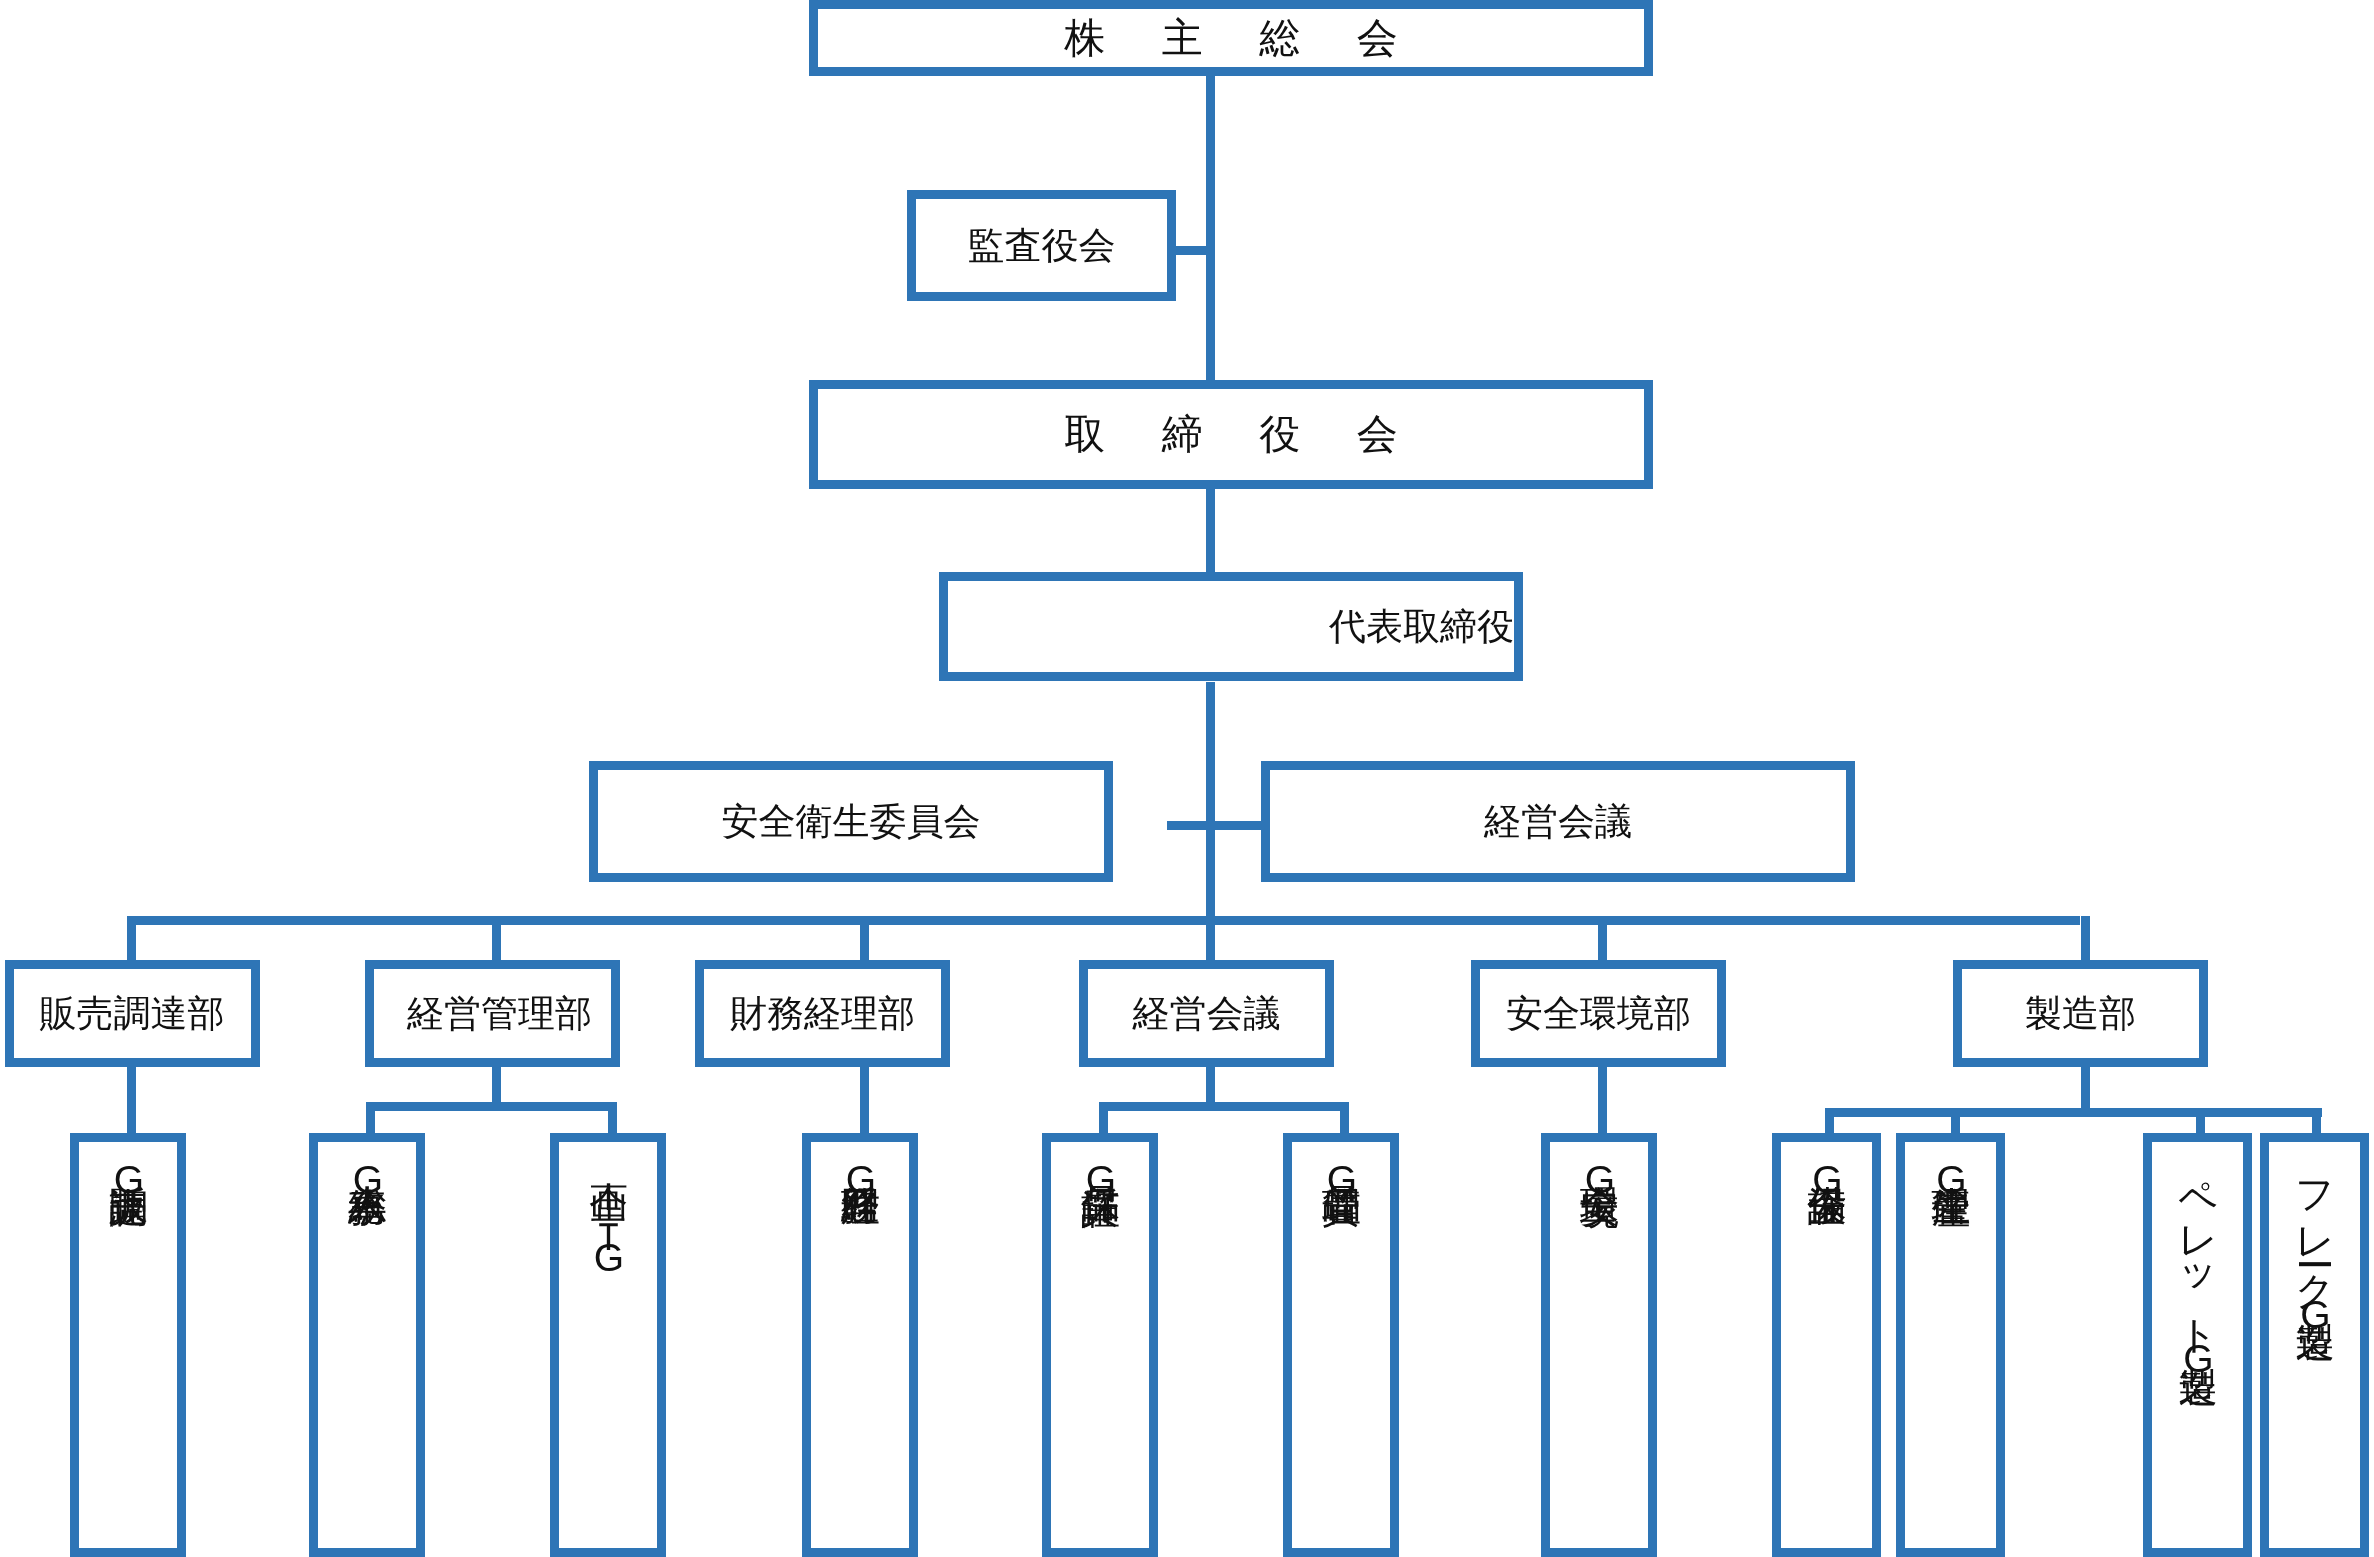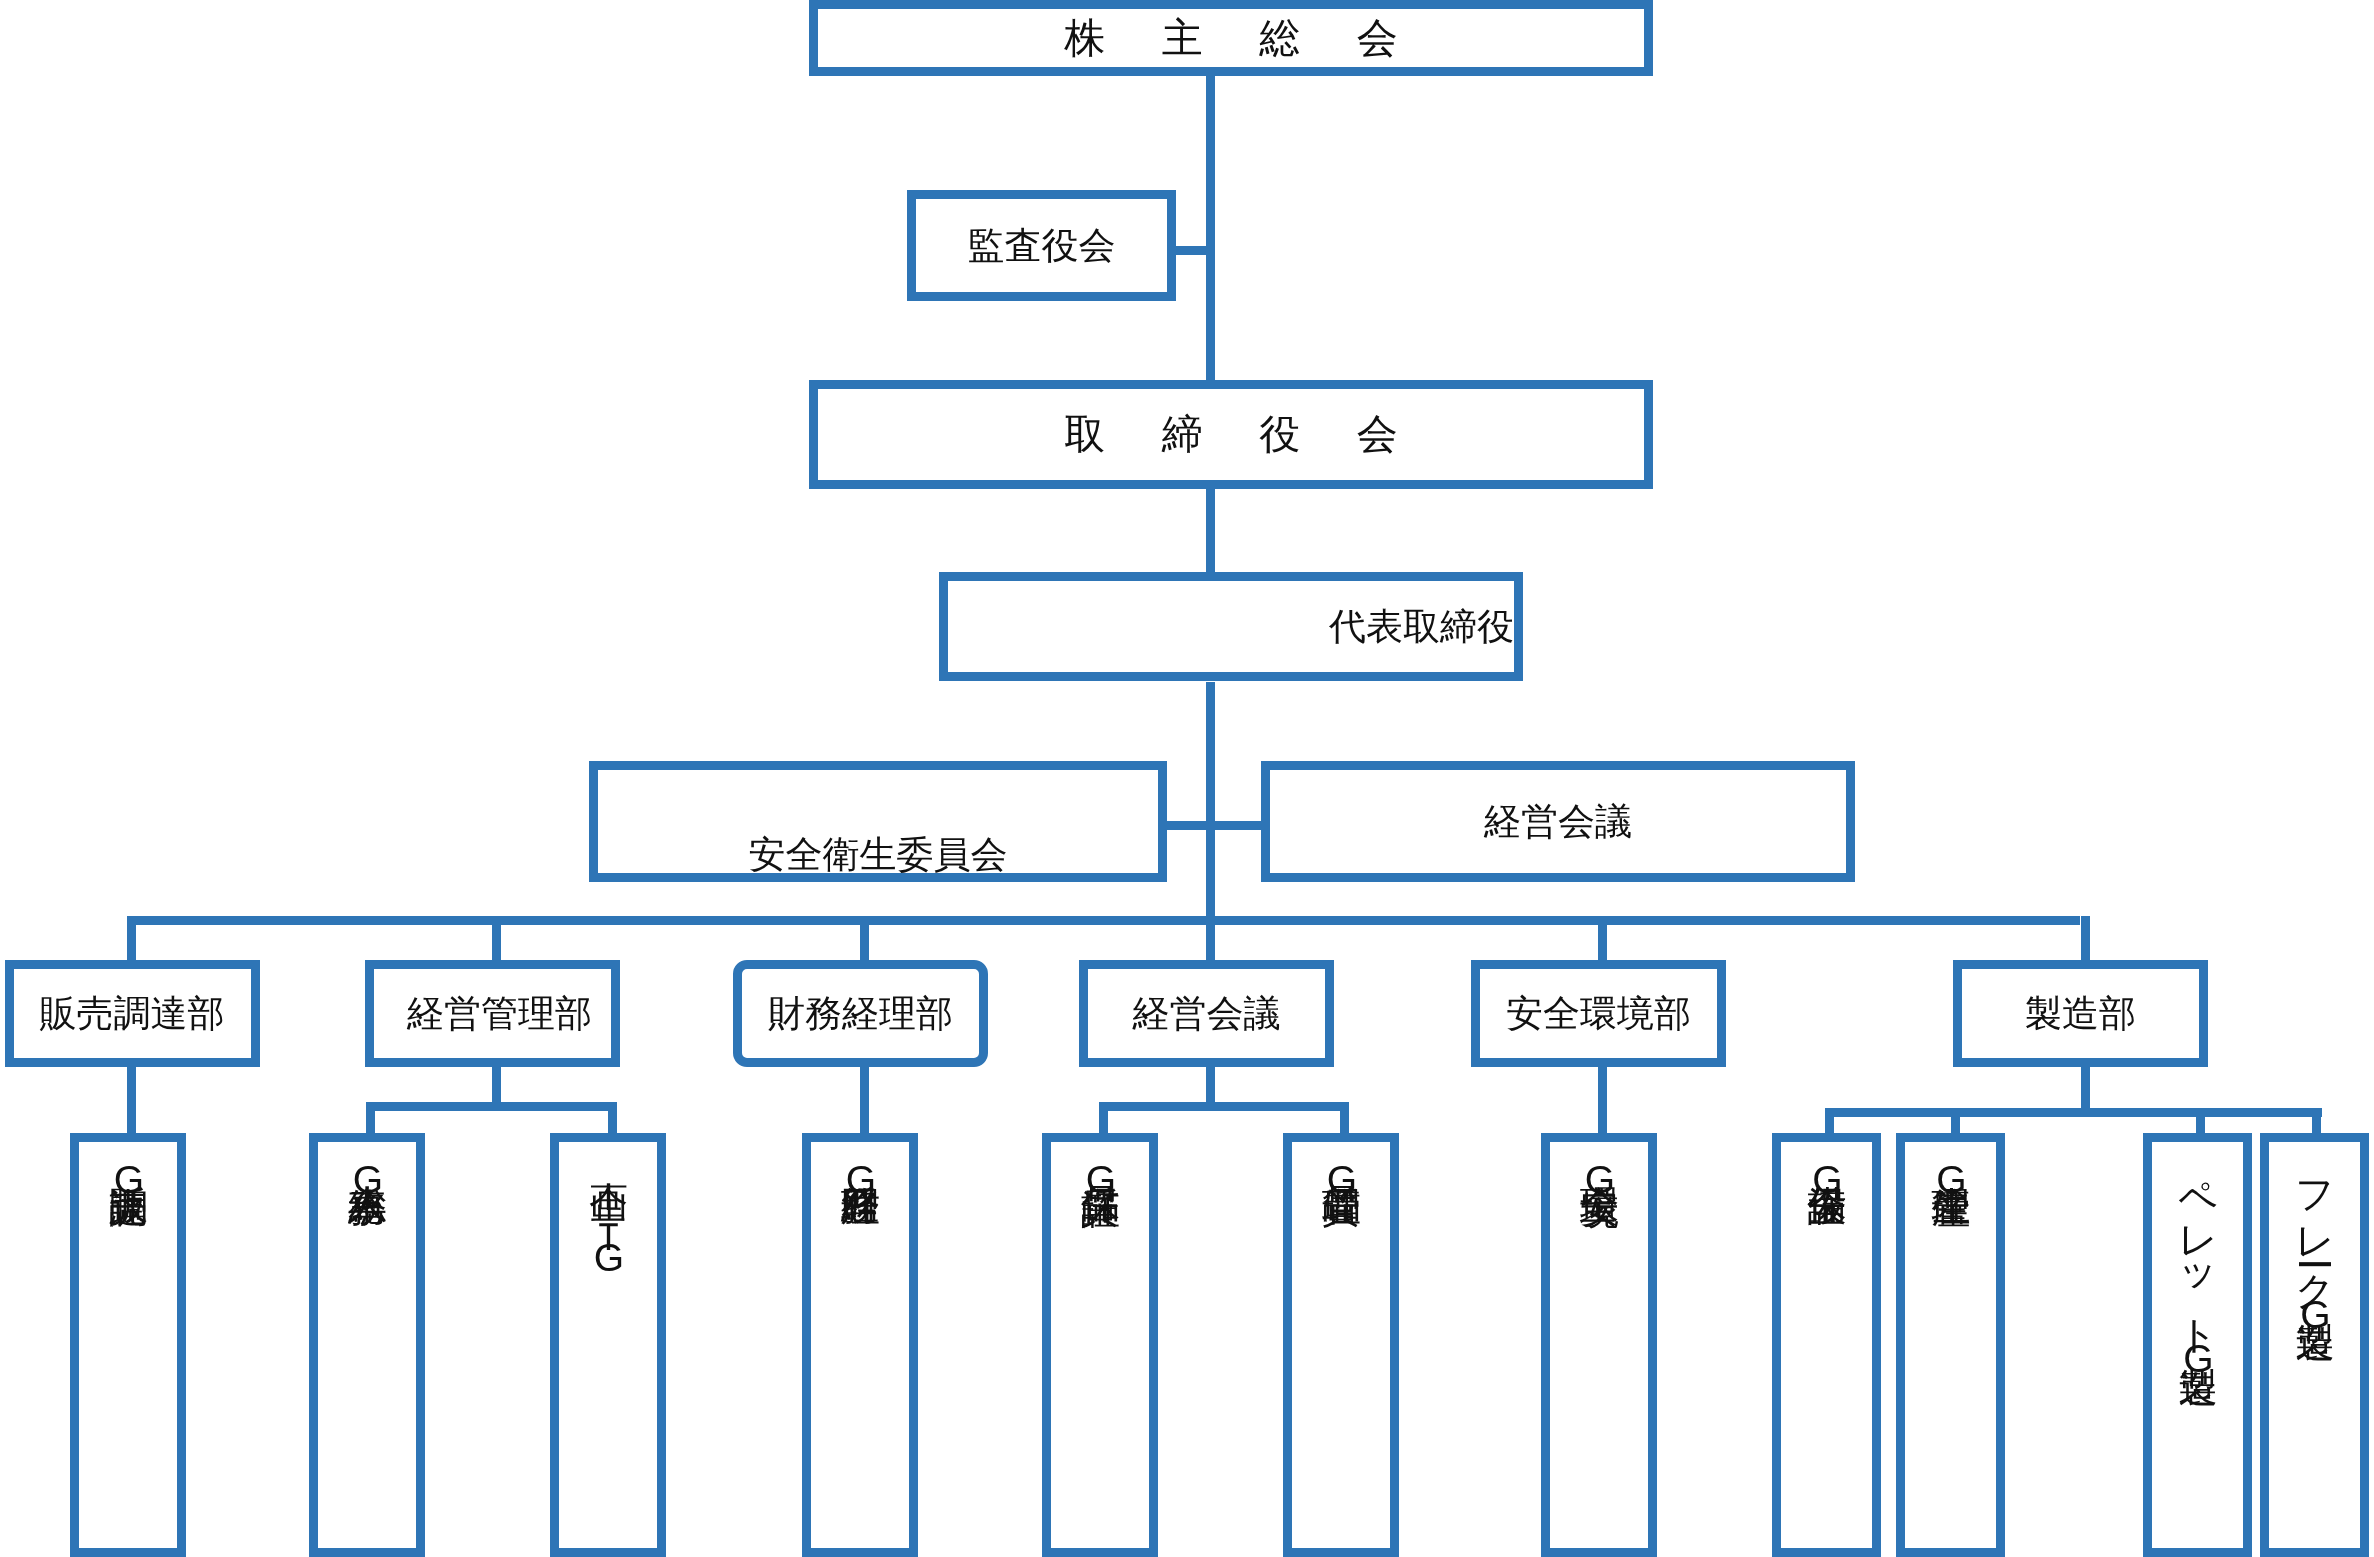--- a/index.html
+++ b/index.html
@@ -131,37 +131,37 @@
   </div>
 
   <div class="box h wide" style="left:809px; top:380px; width:844px; height:109px;">
     <span class="label">取 締 役 会</span>
   </div>
 
   <div class="box h" style="left:939px; top:572px; width:584px; height:109px;justify-content:flex-end;">
     <span class="label">代表取締役</span>
   </div>
 
-  <div class="box h" style="left:589px; top:761px; width:578px; height:121px;align-items:flex-end;">
+  <div class="box h" style="left:589px; top:761px; width:524px; height:121px;">
     <span class="label">安全衛生委員会</span>
   </div>
 
   <div class="box h" style="left:1261px; top:761px; width:594px; height:121px;">
     <span class="label">経営会議</span>
   </div>
 
   <div class="box h dept" style="left:4.6px; top:960px; width:255px; height:107px;">
     <span class="label">販売調達部</span>
   </div>
 
   <div class="box h dept" style="left:365px; top:960px; width:255px; height:107px;padding-left:14px;">
     <span class="label">経営管理部</span>
   </div>
 
-  <div class="box h dept" style="left:733px; top:960px; width:255px; height:107px;border-radius:14px;">
+  <div class="box h dept" style="left:695px; top:960px; width:255px; height:107px;">
     <span class="label">財務経理部</span>
   </div>
 
   <div class="box h dept" style="left:1079px; top:960px; width:255px; height:107px;">
     <span class="label">経営会議</span>
   </div>
 
   <div class="box h dept" style="left:1471px; top:960px; width:255px; height:107px;">
     <span class="label">安全環境部</span>
   </div>

